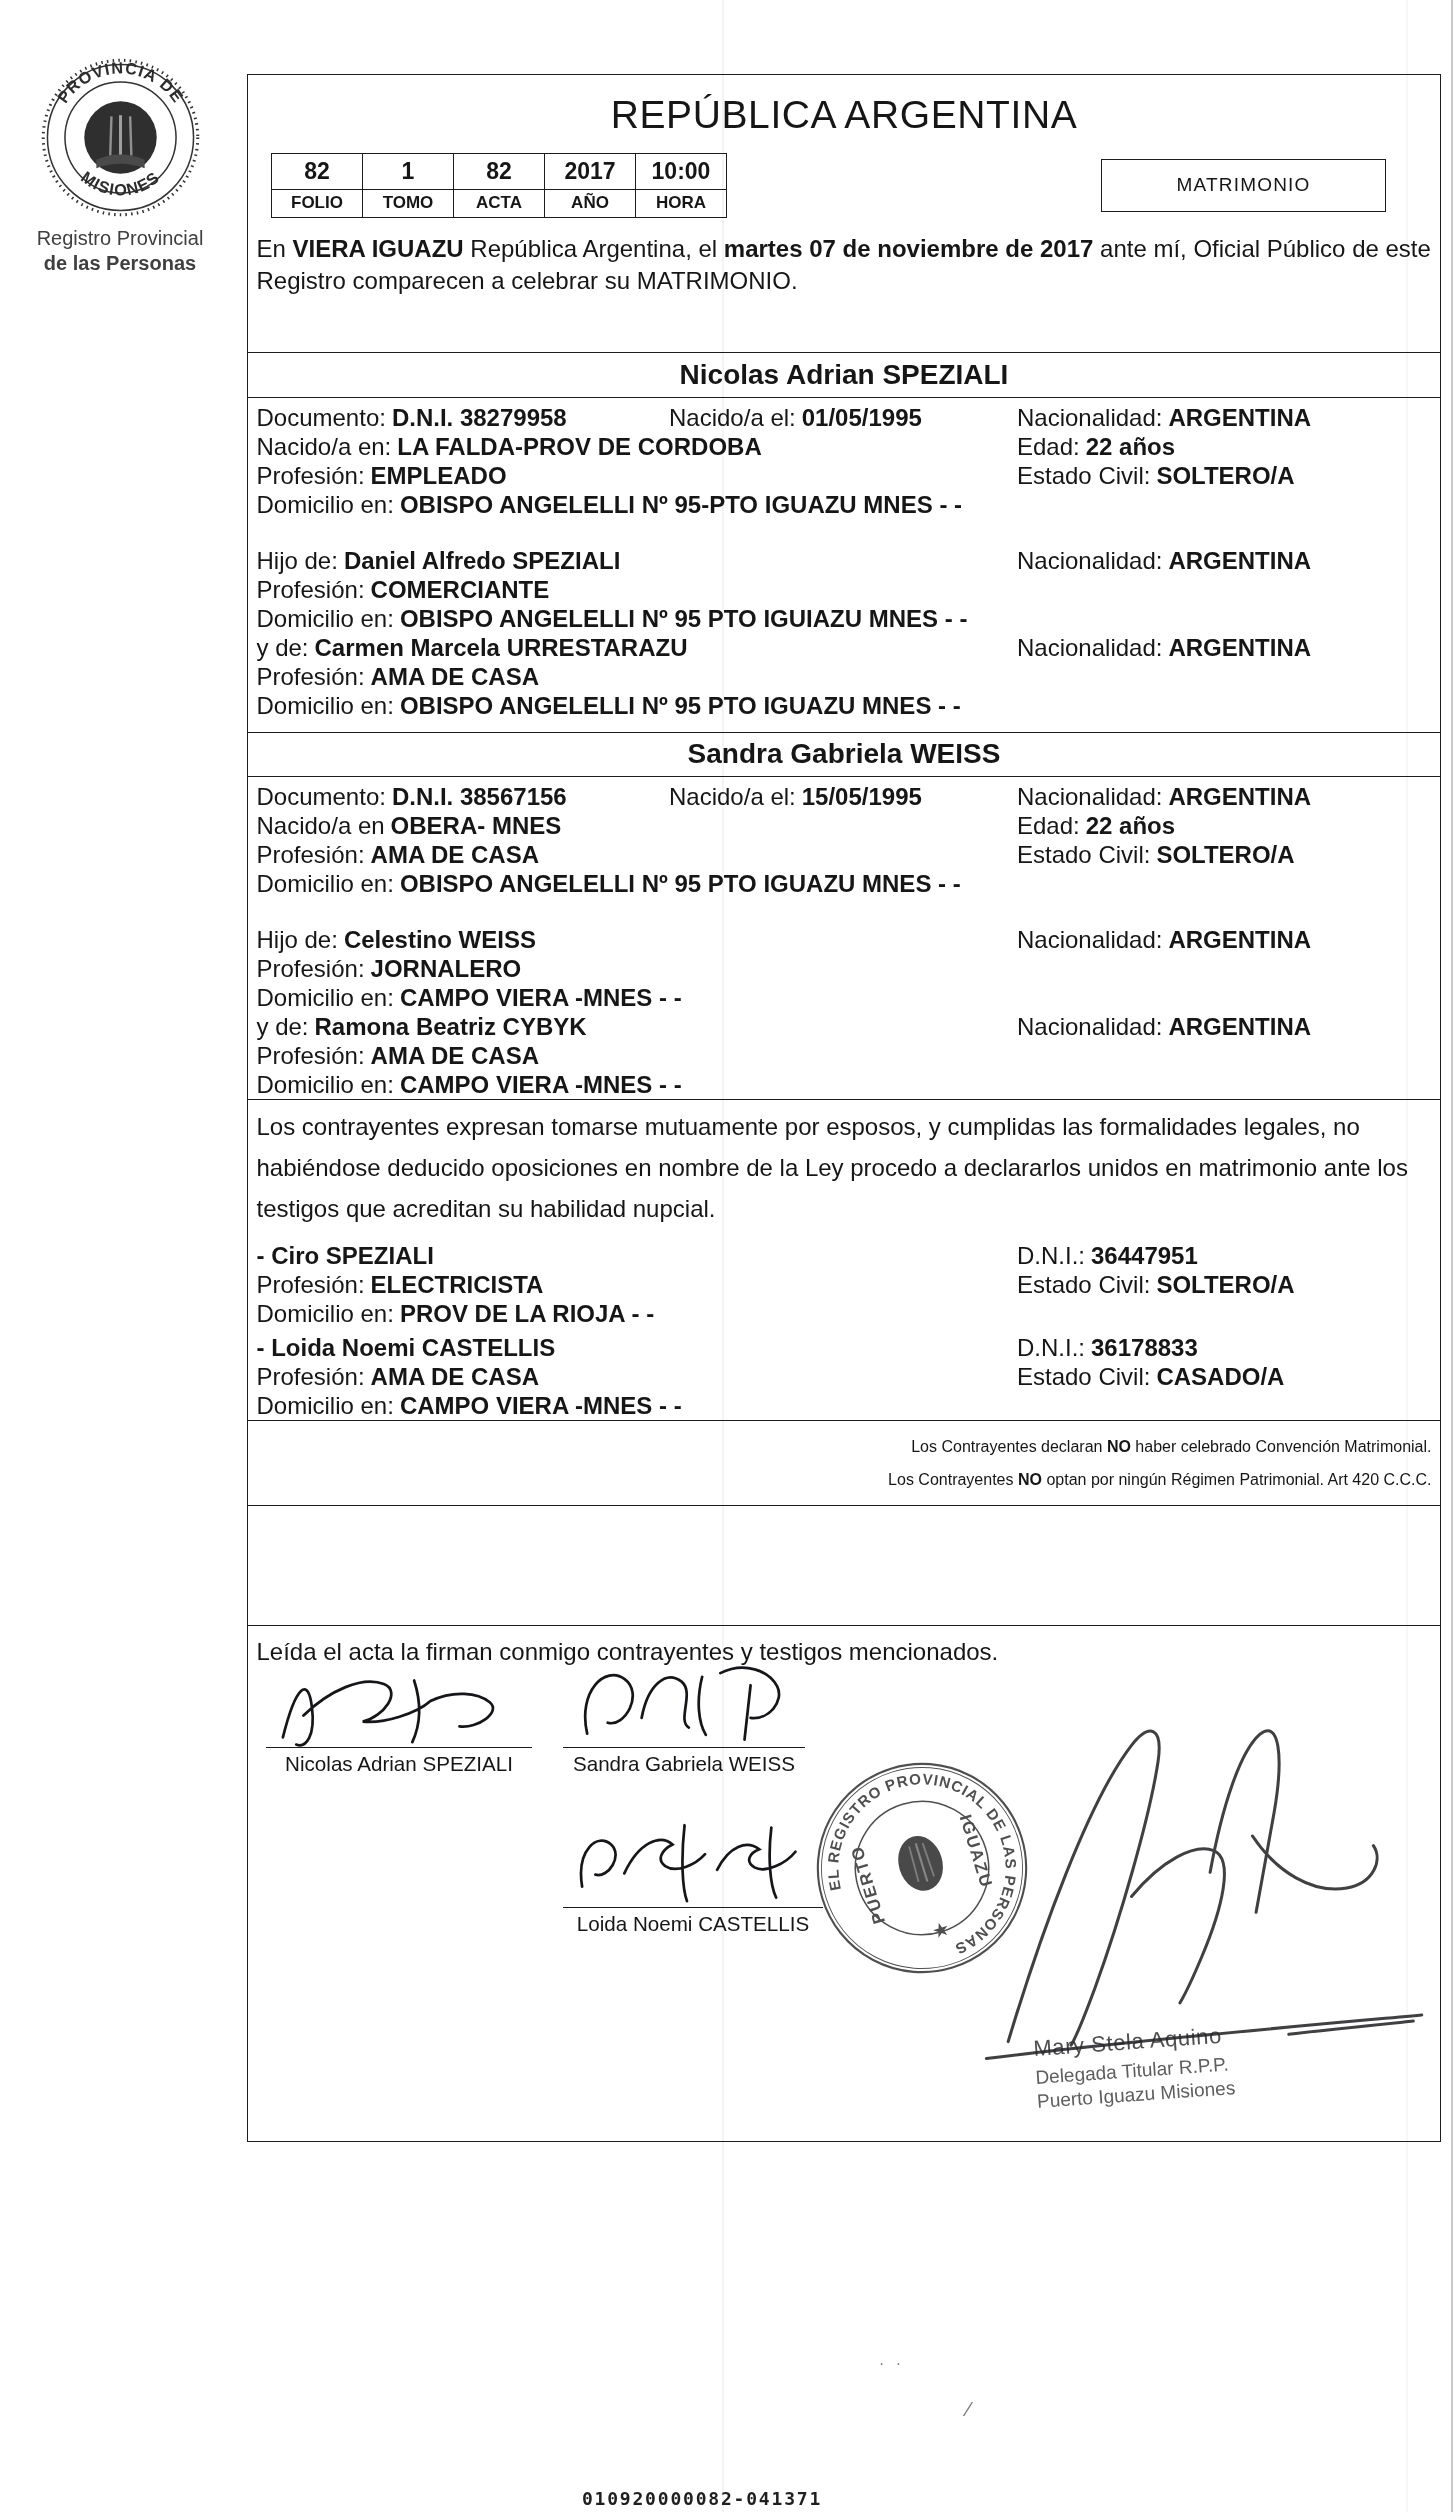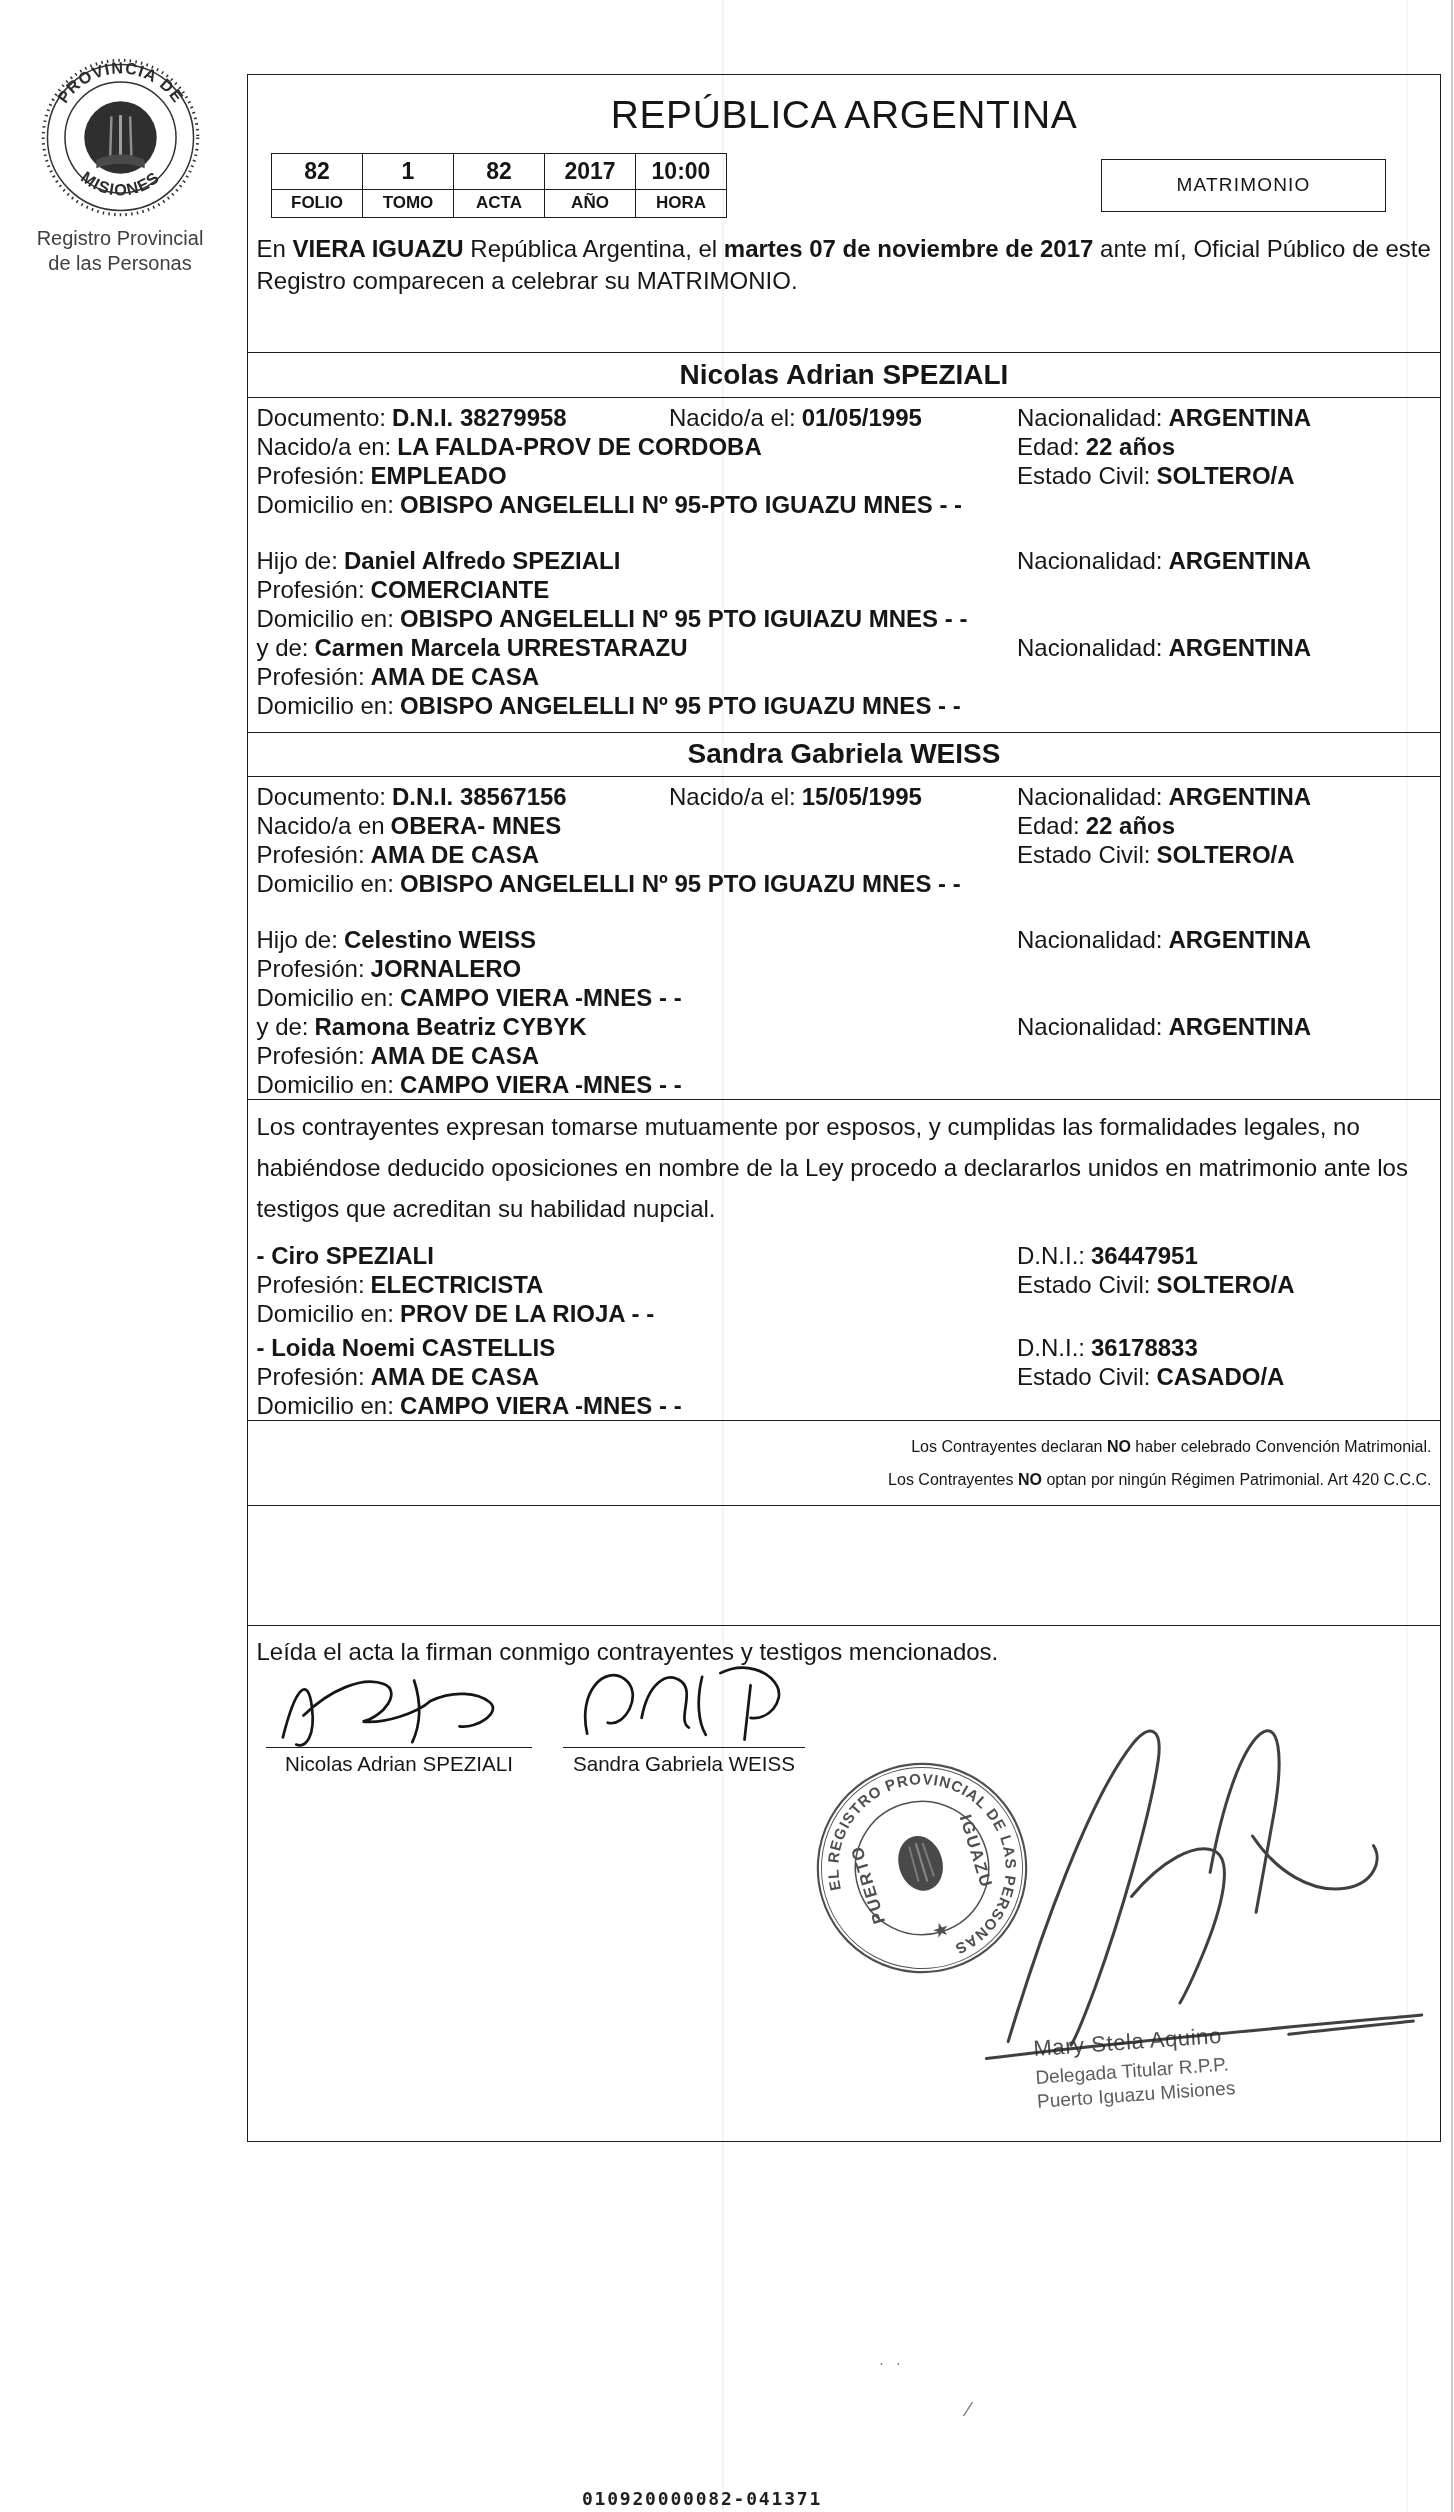--- a/index.html
+++ b/index.html
@@ -93,21 +93,21 @@
       </defs>
       <text class="seal-text"><textPath href="#sealTop" startOffset="50%" text-anchor="middle">PROVINCIA DE</textPath></text>
       <text class="seal-text"><textPath href="#sealBot" startOffset="50%" text-anchor="middle">MISIONES</textPath></text>
       <circle cx="135" cy="135" r="60" fill="#2f2f2f"></circle>
       <line x1="120" y1="100" x2="118" y2="165" stroke="#b9b9b9" stroke-width="4" opacity="0.7"></line>
       <line x1="135" y1="98" x2="135" y2="170" stroke="#cfcfcf" stroke-width="5" opacity="0.7"></line>
       <line x1="151" y1="100" x2="153" y2="165" stroke="#b9b9b9" stroke-width="4" opacity="0.7"></line>
       <path d="M95 172 C120 160 150 160 175 172 L175 186 C150 176 120 176 95 186 Z" fill="#4a4a4a"></path>
     </svg>
     <div class="logo-caption">Registro Provincial</div>
-    <div class="logo-caption" style="margin-top:0;">de las Personas</div>
+    <div class="logo-caption" style="margin-top:0;font-weight:bold;">de las Personas</div>
   </div>
 
   <div class="doc-box">
 
     <div class="doc-title">REPÚBLICA ARGENTINA</div>
 
     <div class="header-row">
       <table class="record">
         <tbody>
           <tr class="vals">
@@ -276,20 +276,27 @@
 
     <div class="sig" style="left:315px; top:1581px; width:242px;">
       <svg width="230" height="96" viewBox="0 0 380 158">
         <path d="M30 128 C14 58 60 14 92 38 C124 62 92 118 64 110 M120 102 C130 48 160 22 186 42 C208 60 178 106 198 118 M220 34 C210 74 214 110 226 130 M250 28 C290 8 330 24 344 50 C356 74 330 106 300 102 M300 48 L290 138" fill="none" stroke="#16161a" stroke-width="4.5" stroke-linecap="round"></path>
       </svg>
       <div class="sig-line"></div>
       <div class="sig-label">Sandra Gabriela WEISS</div>
     </div>
 
 
+    <div class="sig" style="left:315px; top:1743px; width:260px;">
+      <svg width="254" height="94" viewBox="0 0 420 156">
+        <path d="M26 114 C16 52 52 24 74 44 C94 62 70 100 48 94 M96 92 C120 40 156 26 176 44 C160 52 148 68 164 80 C182 92 214 78 230 60 M196 12 C190 66 192 116 200 138 M250 86 C270 46 300 36 320 52 C304 58 296 72 312 82 C330 92 364 76 380 56 M340 16 C334 66 338 112 348 132" fill="none" stroke="#16161a" stroke-width="4.5" stroke-linecap="round"></path>
+      </svg>
+      <div class="sig-line"></div>
+      <div class="sig-label">Loida Noemi CASTELLIS</div>
+    </div>
 
     <div class="stamp">
       <svg width="218" height="218" viewBox="0 0 360 360">
         <circle cx="180" cy="180" r="172" fill="none" stroke="#414141" stroke-width="3.5"></circle>
         <circle cx="180" cy="180" r="166" fill="none" stroke="#414141" stroke-width="1.5"></circle>
         <circle cx="180" cy="180" r="110" fill="none" stroke="#414141" stroke-width="2.5"></circle>
         <defs>
           <path id="stampRing" d="M 180,180 m -138,0 a 138,138 0 1 1 276,0 a 138,138 0 1 1 -276,0"></path>
         </defs>
         <text class="ring-text"><textPath href="#stampRing" startOffset="25%" text-anchor="middle">DELEGACION DEL REGISTRO PROVINCIAL DE LAS PERSONAS</textPath></text>

